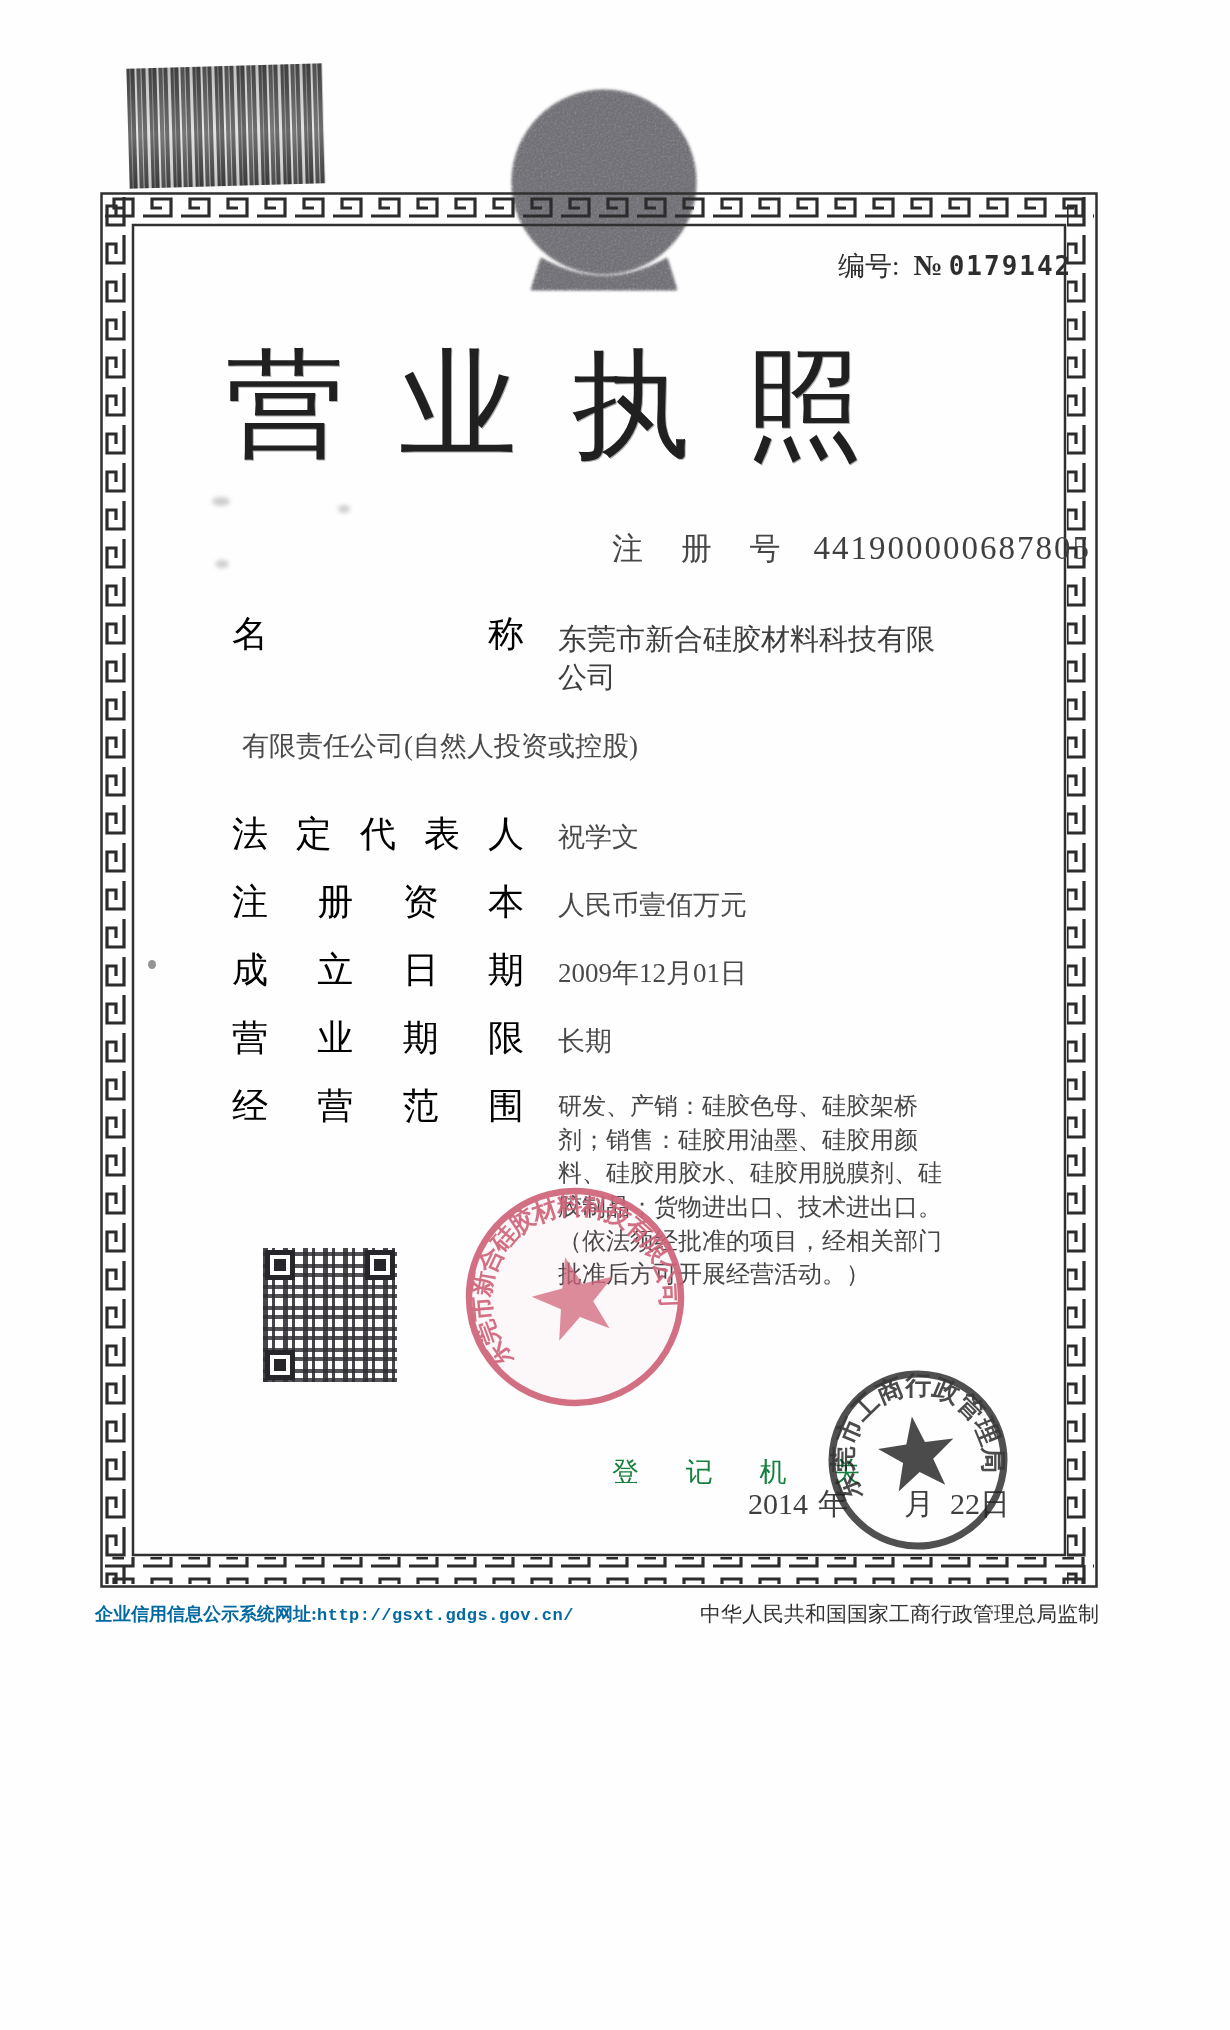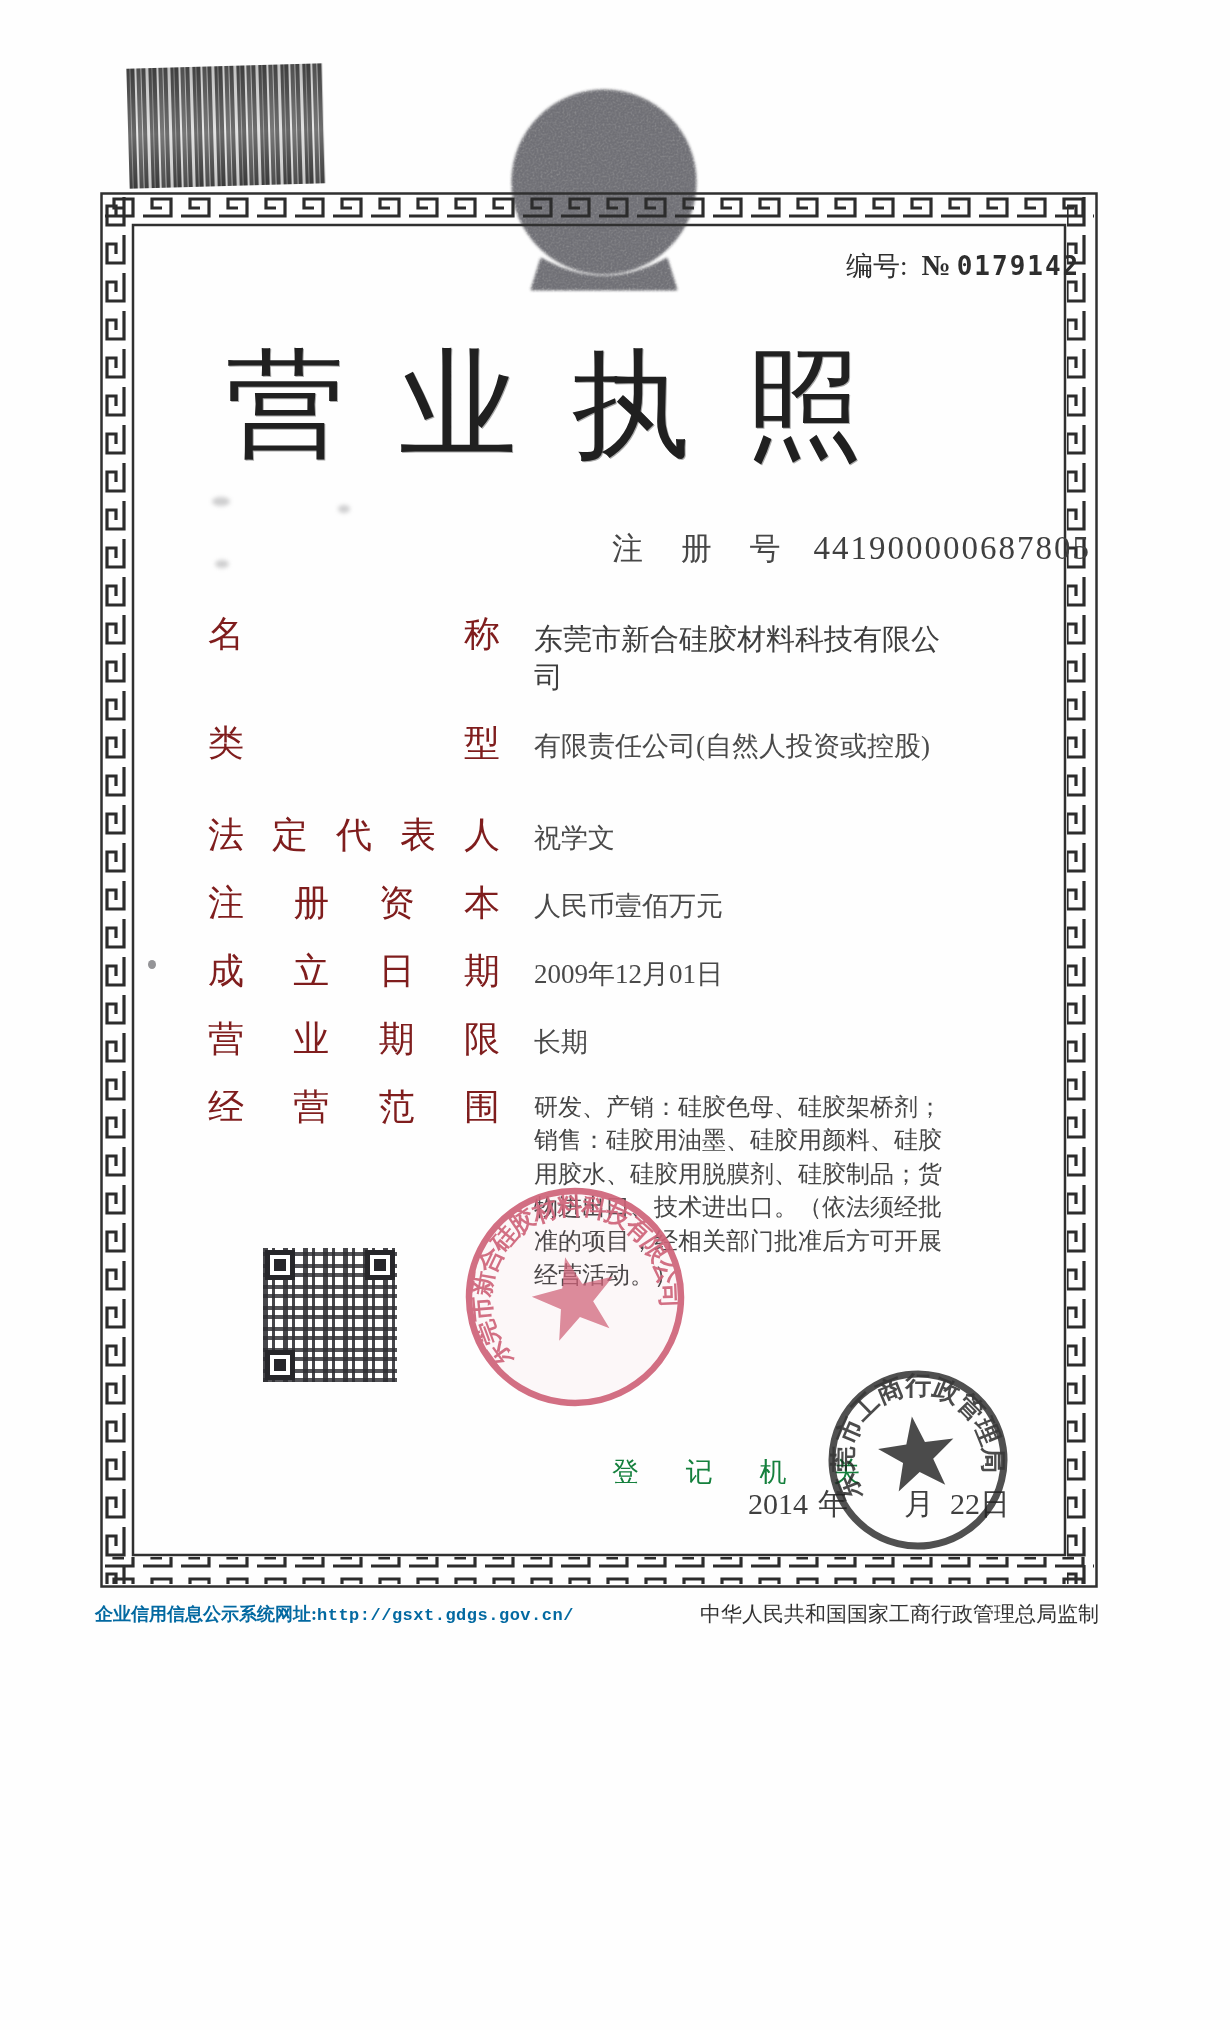--- a/index.html
+++ b/index.html
@@ -20,21 +20,21 @@
     filter:blur(.5px) contrast(.95);
   }
 
   
   .emblem{left:503px;top:86px;width:202px;height:212px;}
 
   
   .frame{left:100px;top:192px;width:998px;height:1396px;}
 
   
-  .serial{left:838px;top:248px;font-size:27px;color:#2e2e2e;white-space:nowrap;margin-left:8px;}
+  .serial{left:838px;top:248px;font-size:27px;color:#2e2e2e;white-space:nowrap;}
   .serial .no-mark{font-weight:bold;font-size:29px;margin:0 6px 0 14px;}
   .serial .digits{font-family:"DejaVu Sans Mono",monospace;font-size:26px;letter-spacing:2px;font-weight:600;}
 
   
   .title{
     left:100px;top:340px;width:998px;text-align:center;
     font-family:"Liberation Sans","DejaVu Sans",sans-serif;
     font-size:118px;font-weight:400;color:#202020;
     letter-spacing:55px;margin-left:-27px;line-height:1.1;
     text-shadow:1px 1px 0 rgba(70,70,70,.45);
@@ -42,22 +42,22 @@
 
   
   .regno{left:612px;top:528px;white-space:nowrap;color:#474747;}
   .regno-label{font-size:31px;letter-spacing:15px;}
   .regno-value{font-size:33px;letter-spacing:2px;margin-left:14px;color:#3f3f3f;}
 
   
   .fields{left:208px;top:612px;width:740px;}
   .frow{display:flex;align-items:flex-start;margin-bottom:24px;}
   .flabel{
-    width:292px;flex:0 0 292px;font-size:36px;line-height:44px;color:#7f1d1d;
-    text-align:justify;text-align-last:justify;font-weight:500;
+    width:292px;flex:0 0 292px;font-size:36px;line-height:44px;color:#000000;
+    text-align:justify;text-align-last:justify;font-weight:500;margin-left:24px;
   }
   .fvalue{margin-left:34px;width:576px;font-size:27px;line-height:1.32;color:#4a4a4a;padding-top:8px;}
   .frow.scope .fvalue{font-size:24px;line-height:1.4;padding-top:6px;color:#454545;}
 
   
   .qr{
     left:263px;top:1248px;width:134px;height:134px;background:#fff;
     background-image:
       repeating-linear-gradient(90deg,rgba(45,45,50,.88) 0 5px,transparent 5px 9px,rgba(45,45,50,.88) 9px 12px,transparent 12px 20px),
       repeating-linear-gradient(0deg,rgba(45,45,50,.82) 0 4px,transparent 4px 9px,rgba(45,45,50,.82) 9px 13px,transparent 13px 21px);
@@ -144,21 +144,20 @@
   <span class="regno-label">注 册 号</span>
   <span class="regno-value">441900000687805</span>
 </div>
 
 <div class="abs fields">
   <div class="frow">
     <div class="flabel">名称</div>
     <div class="fvalue" style="font-size:29px;color:#3e3e3e;">东莞市新合硅胶材料科技有限公司</div>
   </div>
   <div class="frow">
-    <div class="flabel">类型</div>
     <div class="fvalue">有限责任公司(自然人投资或控股)</div>
   </div>
   <div class="frow">
   </div>
   <div class="frow">
     <div class="flabel">法定代表人</div>
     <div class="fvalue">祝学文</div>
   </div>
   <div class="frow">
     <div class="flabel">注册资本</div>

